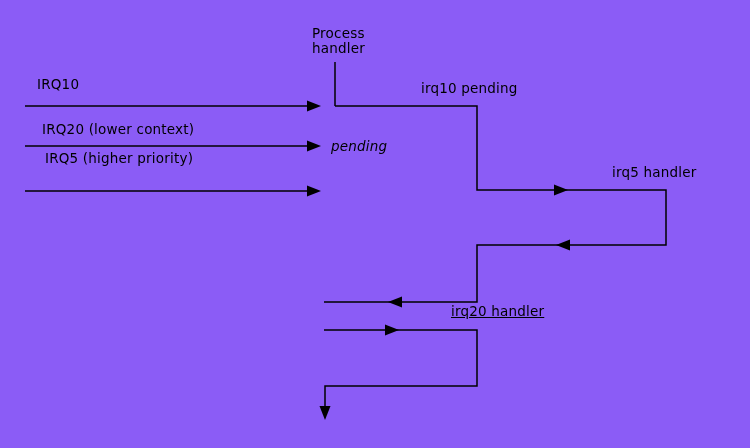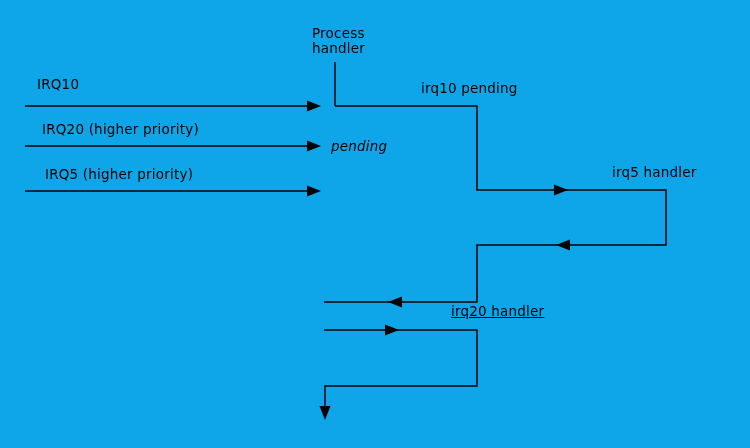--- a/index.html
+++ b/index.html
@@ -4,21 +4,21 @@
 <style>
   html, body {
     margin: 0;
     padding: 0;
     background: #ffffff;
   }
   .canvas {
     position: relative;
     width: 750px;
     height: 448px;
-    background: #0ea5e9;
+    background: #8b5cf6;
     font-family: "DejaVu Sans", "Liberation Sans", sans-serif;
     color: #000000;
     overflow: hidden;
   }
   .diagram-svg {
     position: absolute;
     left: 0;
     top: 0;
     width: 750px;
     height: 448px;
@@ -27,21 +27,21 @@
     position: absolute;
     font-size: 13.5px;
     line-height: 15px;
     letter-spacing: 0.2px;
     white-space: nowrap;
     color: #000000;
   }
   .lbl-process-context { left: 312px; top: 26px; }
   .lbl-irq10           { left: 37px;  top: 77px; }
   .lbl-irq20           { left: 42px;  top: 122px; }
-  .lbl-irq5            { left: 45px;  top: 167px; }
+  .lbl-irq5            { left: 45px;  top: 151px; }
   .lbl-pending         { left: 331px; top: 139px; font-style: italic; }
   .lbl-irq10-handler   { left: 421px; top: 81px; }
   .lbl-irq5-handler    { left: 600px; top: 165px; margin-left: 12px; }
   .lbl-irq20-handler   { left: 451px; top: 304px; text-decoration: underline; }
   .lbl-pending-irq20   { left: 25px;  top: 319px; }
   .stroke {
     stroke: #000000;
     stroke-width: 1.5;
     fill: none;
   }
@@ -82,20 +82,20 @@
 
     <polygon class="arrowhead" points="319.5,406 330.5,406 325,420"></polygon>
   </svg>
 
   <div class="lbl lbl-process-context">
     <div>Process</div>
     <div>handler</div>
   </div>
 
   <div class="lbl lbl-irq10">IRQ10</div>
-  <div class="lbl lbl-irq20">IRQ20 (higher priority)</div>
+  <div class="lbl lbl-irq20">IRQ20 (lower context)</div>
   <div class="lbl lbl-irq5">IRQ5 (higher priority)</div>
   <div class="lbl lbl-pending">pending</div>
   <div class="lbl lbl-irq10-handler">irq10 pending</div>
   <div class="lbl lbl-irq5-handler">irq5 handler</div>
   <div class="lbl lbl-irq20-handler">irq20 handler</div>
 
 </div>
 
 </body></html>

